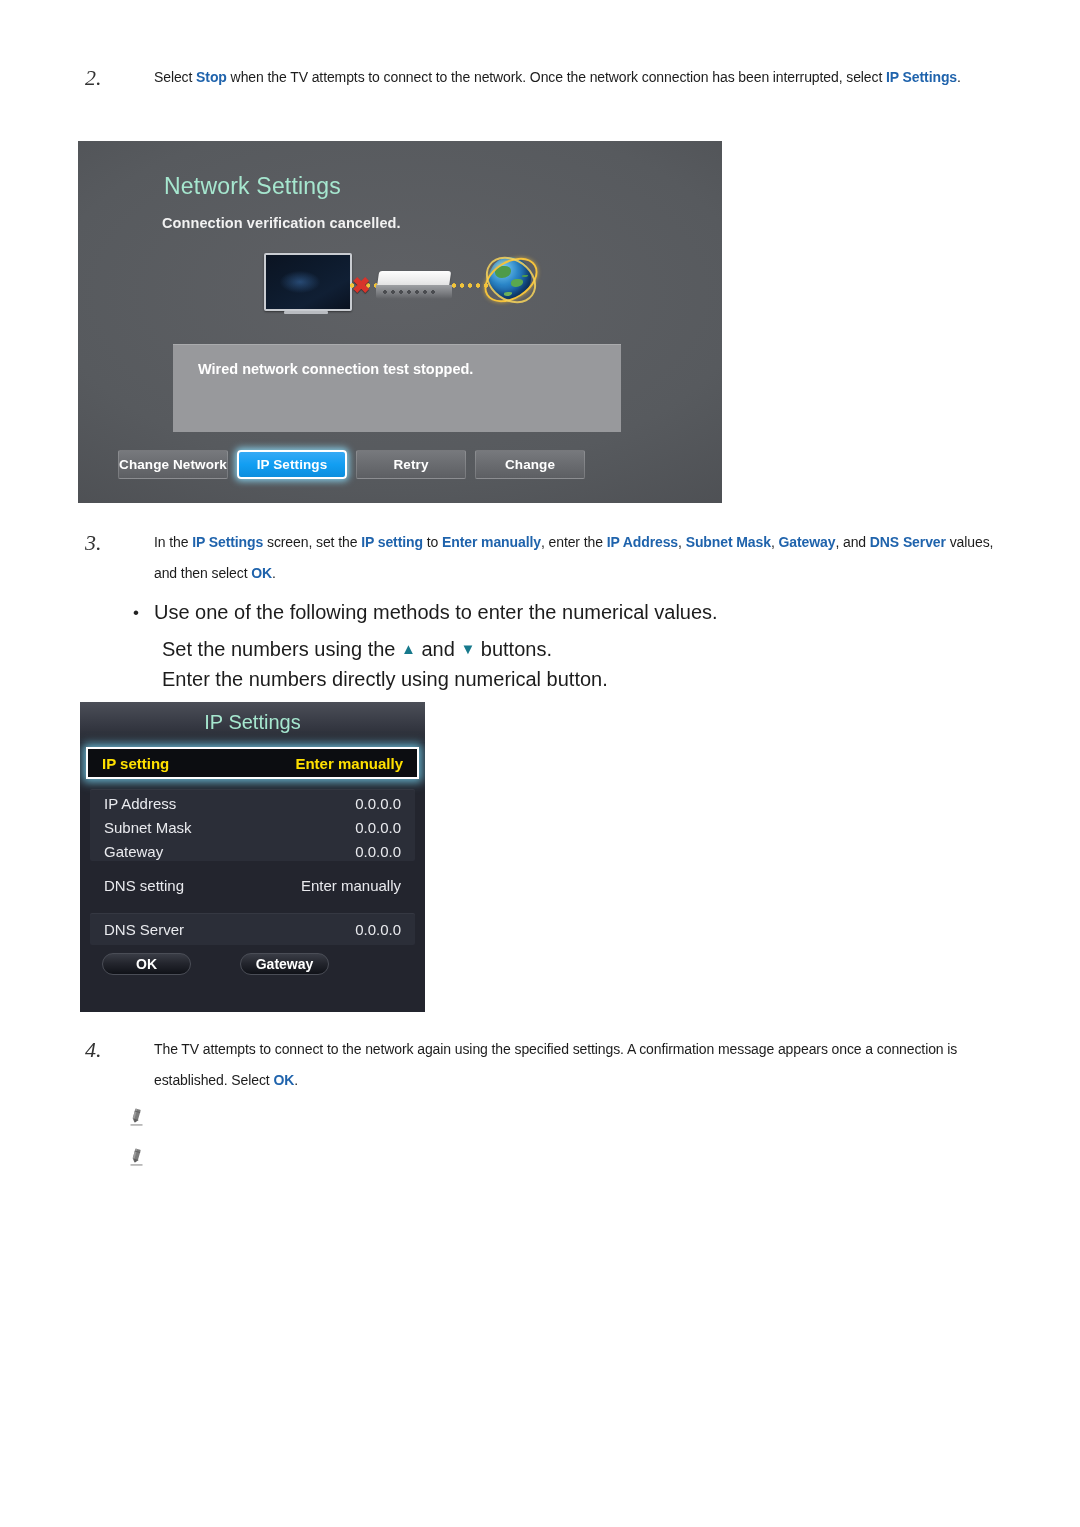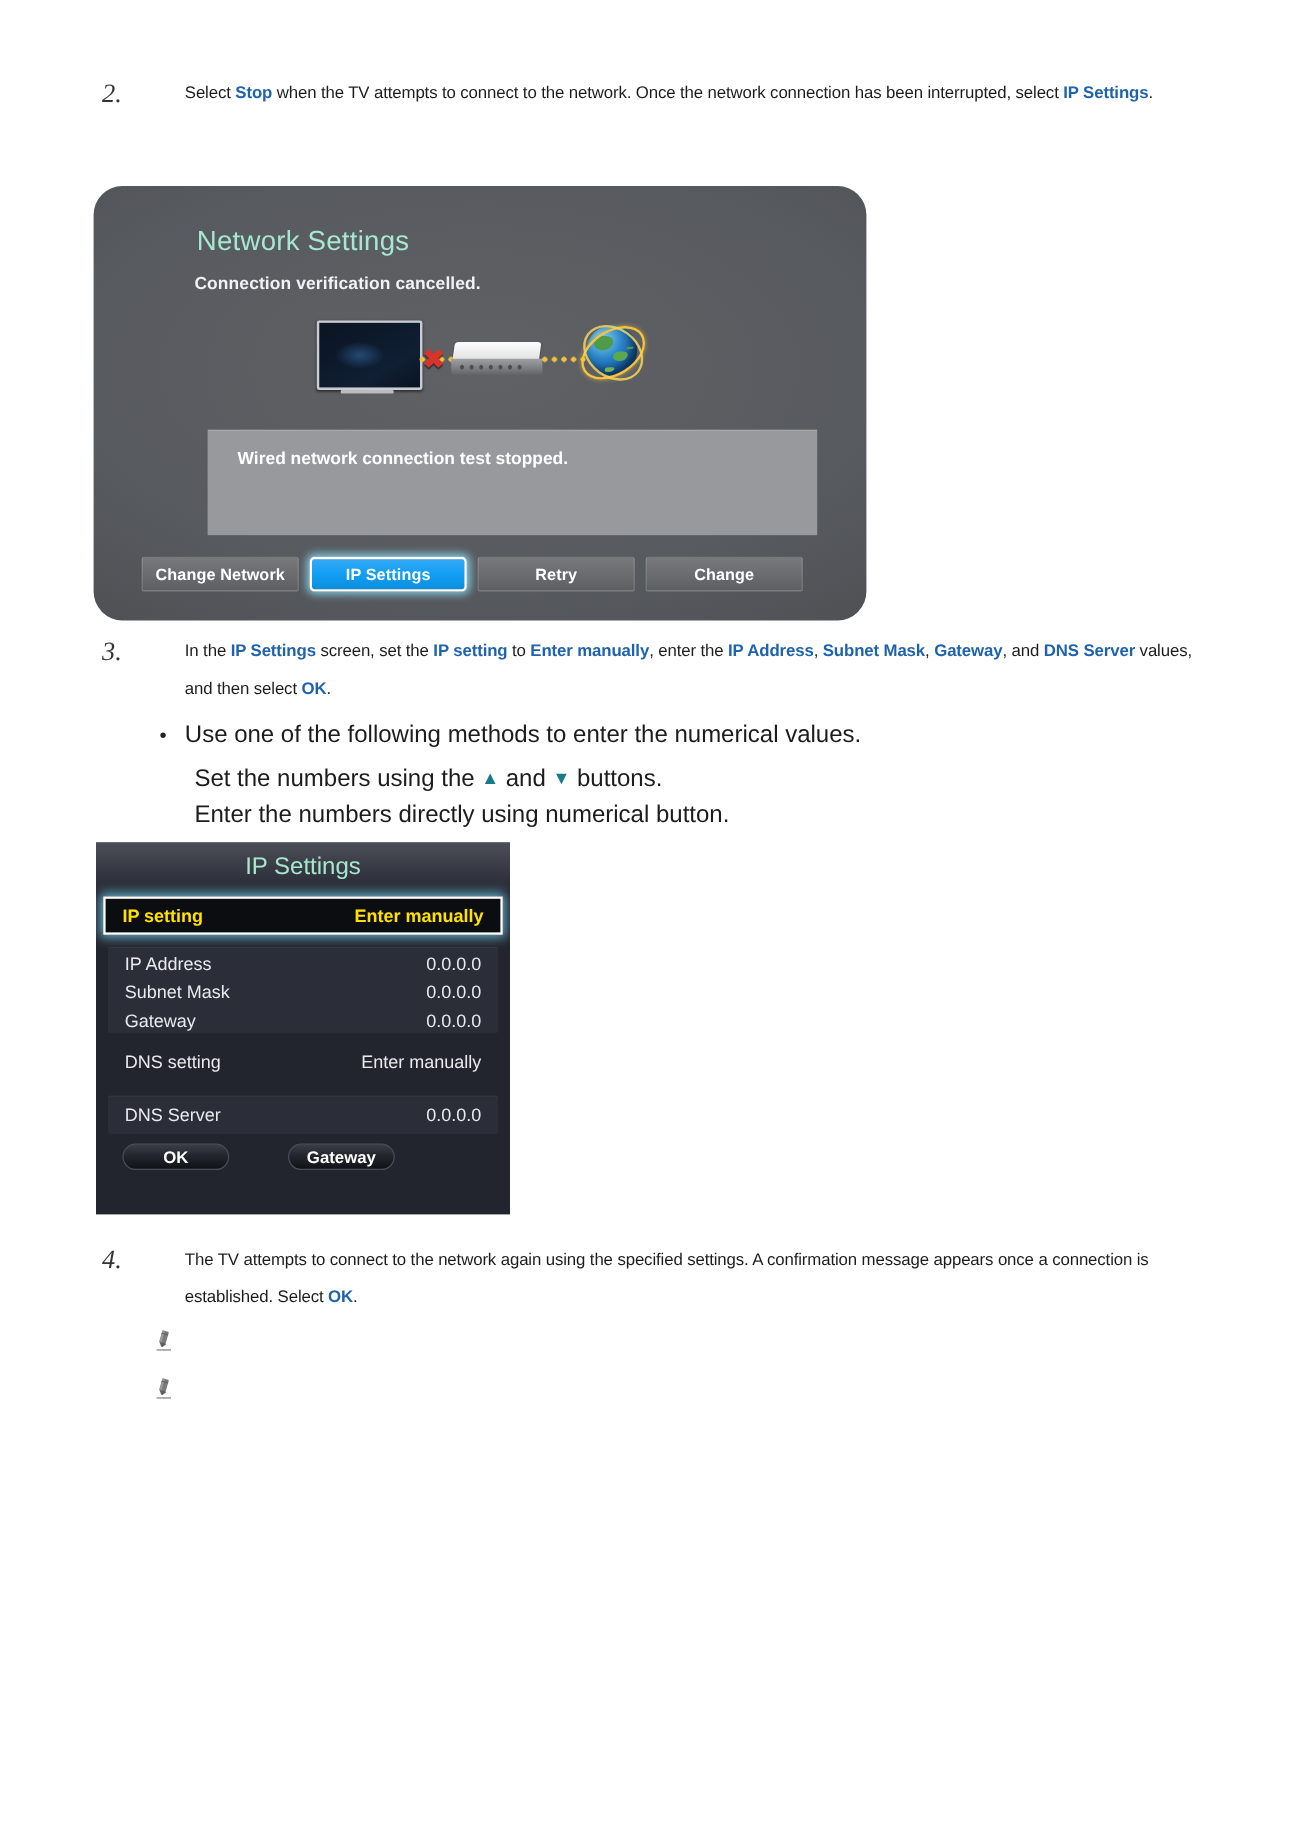--- a/index.html
+++ b/index.html
@@ -92,27 +92,26 @@
   .note-text {
     font-size: 18px;
     line-height: 28px;
     color: #6e6e6e;
   }
 
   
   .tv-ns {
     position: absolute;
     left: 78px;
-    top: 155px;
+    top: 141px;
     width: 644px;
     height: 362px;
     background:
       radial-gradient(ellipse 120% 110% at 50% 42%, #5f6165 0%, #575a5e 45%, #4a4c50 78%, #424449 100%);
     overflow: hidden;
-    border-radius: 24px;
   }
   .ns-title {
     position: absolute;
     left: 86px;
     top: 32px;
     font-size: 23px;
     color: #a6e7cf;
     letter-spacing: 0.2px;
   }
   .ns-sub {
@@ -243,21 +242,21 @@
     border: 2px solid #f7d45c;
     border-radius: 50%;
     transform: rotate(36deg);
     opacity: .85;
   }
 
   .ns-msgbox {
     position: absolute;
     left: 95px;
     top: 203px;
-    width: 508px;
+    width: 448px;
     height: 88px;
     background: #98999c;
     box-shadow: inset 0 1px 0 rgba(255,255,255,.18);
   }
   .ns-msgbox span {
     position: absolute;
     left: 25px;
     top: 17px;
     font-size: 14.5px;
     color: #ffffff;
@@ -265,21 +264,21 @@
   }
 
   .ns-btnrow {
     position: absolute;
     left: 40px;
     top: 309px;
     display: flex;
     gap: 9px;
   }
   .ns-btn {
-    width: 131px;
+    width: 110px;
     height: 29px;
     background: linear-gradient(180deg,#77797d 0%, #6a6c70 48%, #5d5f63 100%);
     border: 1px solid rgba(255,255,255,.16);
     border-radius: 2px;
     color: #ffffff;
     font-size: 13.5px;
     font-weight: bold;
     display: flex;
     align-items: center;
     justify-content: center;

